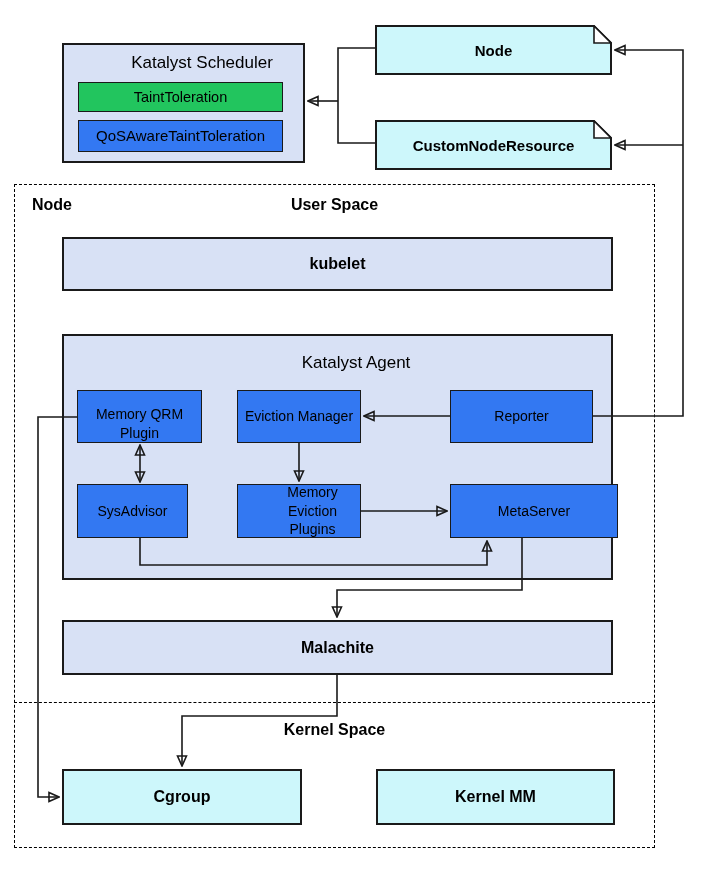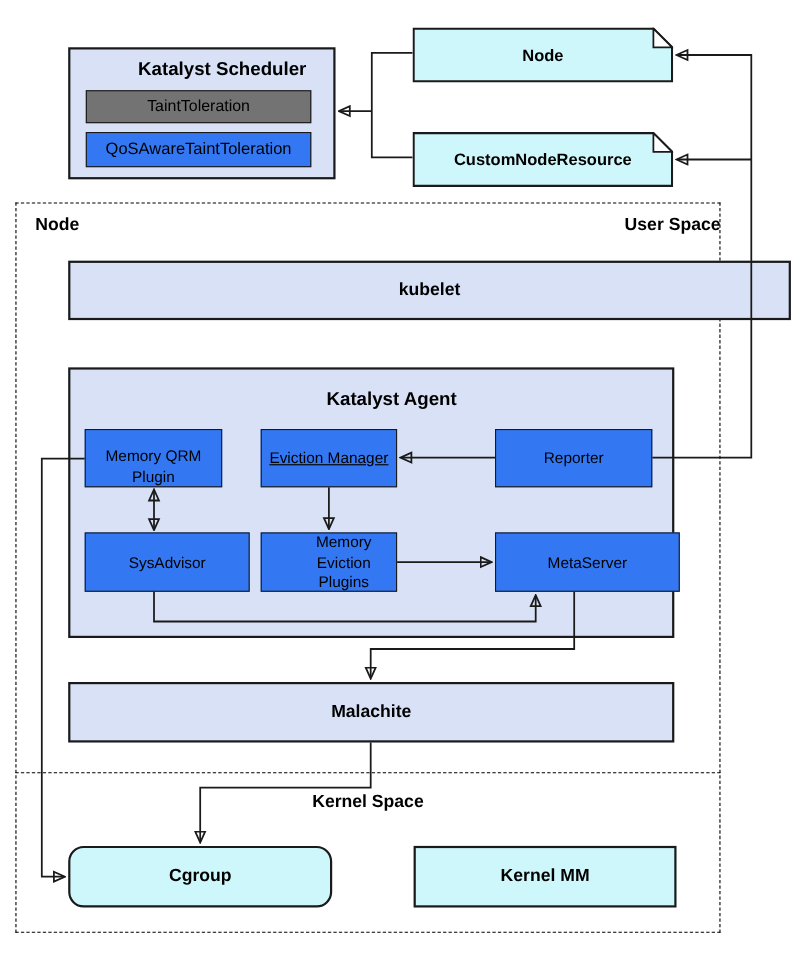--- a/index.html
+++ b/index.html
@@ -16,25 +16,25 @@
     overflow:hidden;
   }
   .abs{position:absolute;box-sizing:border-box;}
   .box{
     position:absolute;box-sizing:border-box;
     display:flex;align-items:center;justify-content:center;text-align:center;
   }
   .peri{background:var(--peri);border:2px solid var(--ink);}
   .blue{background:var(--blue);border:1.5px solid var(--ink);color:#000000;font-size:14px;line-height:1.32;}
   .cyan{background:var(--cyan);border:2px solid var(--ink);}
-  .white-box{background:#737373;border:1.5px solid var(--ink);font-size:14.5px;}
+  .white-box{background:#22c55e;border:1.5px solid var(--ink);font-size:14.5px;}
   .title16{font-weight:bold;font-size:16px;}
   .container-title{
     position:absolute;left:0;right:0;text-align:center;
-    font-weight:bold;font-size:17px;padding-left:37px;
+    font-weight:normal;font-size:17px;padding-left:37px;
   }
   .dashed{
     position:absolute;box-sizing:border-box;border:1.5px dashed #000;background:transparent;
   }
   .heading{
     position:absolute;font-weight:bold;font-size:16px;white-space:nowrap;
   }
   .note{position:absolute;}
   .note .note-label{
     position:absolute;left:0;top:0;width:100%;height:100%;
@@ -47,21 +47,21 @@
 </head>
 <body>
 
 <div id="canvas">
 
   <div class="dashed" style="left:14px;top:184px;width:641px;height:664px;"></div>
 
   <div class="abs" style="left:14px;top:702px;width:641px;height:0;border-top:1.5px dashed #000;"></div>
 
   <div class="heading" style="left:32px;top:196px;">Node</div>
-  <div class="heading" style="left:14px;top:196px;width:641px;text-align:right;">User Space</div>
+  <div class="heading" style="left:14px;top:196px;width:641px;text-align:center;">User Space</div>
   <div class="heading" style="left:14px;top:721px;width:641px;text-align:center;">Kernel Space</div>
 
   <div class="box peri" style="left:62px;top:43px;width:243px;height:120px;">
     <div class="container-title" style="top:8px;">Katalyst Scheduler</div>
   </div>
   <div class="box white-box" style="left:78px;top:82px;width:205px;height:30px;">
     <span>TaintToleration</span>
   </div>
   <div class="box blue" style="left:78px;top:120px;width:205px;height:32px;font-size:15px;">
     <span>QoSAwareTaintToleration</span>
@@ -76,52 +76,52 @@
   </div>
 
   <div class="note" style="left:375px;top:120px;width:237px;height:50px;">
     <svg width="237" height="50" viewBox="0 0 237 50">
       <path d="M1 1 H219 L236 18 V49 H1 Z" fill="var(--cyan)" stroke="var(--ink)" stroke-width="2"></path>
       <path d="M219 1 L219 18 L236 18 Z" fill="#ffffff" stroke="var(--ink)" stroke-width="1.6"></path>
     </svg>
     <span class="note-label">CustomNodeResource</span>
   </div>
 
-  <div class="box peri title16" style="left:62px;top:237px;width:657px;height:54px;">
+  <div class="box peri title16" style="left:62px;top:237px;width:551px;height:54px;">
     <span>kubelet</span>
   </div>
 
   <div class="box peri" style="left:62px;top:334px;width:551px;height:246px;">
     <div class="container-title" style="top:17px;">Katalyst Agent</div>
   </div>
 
   <div class="box blue" style="left:77px;top:390px;width:125px;height:53px;align-items:flex-end;">
     <span>Memory QRM Plugin</span>
   </div>
-  <div class="box blue" style="left:237px;top:390px;width:124px;height:53px;text-decoration:underline;">
+  <div class="box blue" style="left:237px;top:390px;width:124px;height:53px;">
     <span>Eviction Manager</span>
   </div>
   <div class="box blue" style="left:450px;top:390px;width:143px;height:53px;">
     <span>Reporter</span>
   </div>
-  <div class="box blue" style="left:77px;top:484px;width:150px;height:54px;">
+  <div class="box blue" style="left:77px;top:484px;width:111px;height:54px;">
     <span>SysAdvisor</span>
   </div>
   <div class="box blue" style="left:237px;top:484px;width:124px;height:54px;padding-left:27px;">
     <span>Memory Eviction Plugins</span>
   </div>
   <div class="box blue" style="left:450px;top:484px;width:168px;height:54px;">
     <span>MetaServer</span>
   </div>
 
   <div class="box peri title16" style="left:62px;top:620px;width:551px;height:55px;">
     <span>Malachite</span>
   </div>
 
-  <div class="box cyan title16" style="left:62px;top:769px;width:240px;height:56px;border-radius:14px;">
+  <div class="box cyan title16" style="left:62px;top:769px;width:240px;height:56px;">
     <span>Cgroup</span>
   </div>
   <div class="box cyan title16" style="left:376px;top:769px;width:239px;height:56px;">
     <span>Kernel MM</span>
   </div>
 
   <svg class="overlay" width="723" height="891" viewBox="0 0 723 891">
     <defs>
       <marker id="arr" markerUnits="userSpaceOnUse" markerWidth="12" markerHeight="12" refX="10" refY="6" orient="auto-start-reverse">
         <path d="M1 1.5 L11 6 L1 10.5 Z" fill="var(--ink)" stroke="none"></path>

